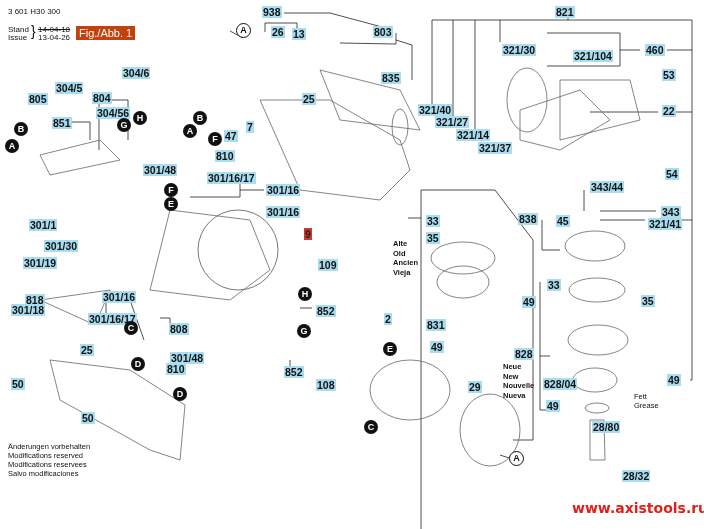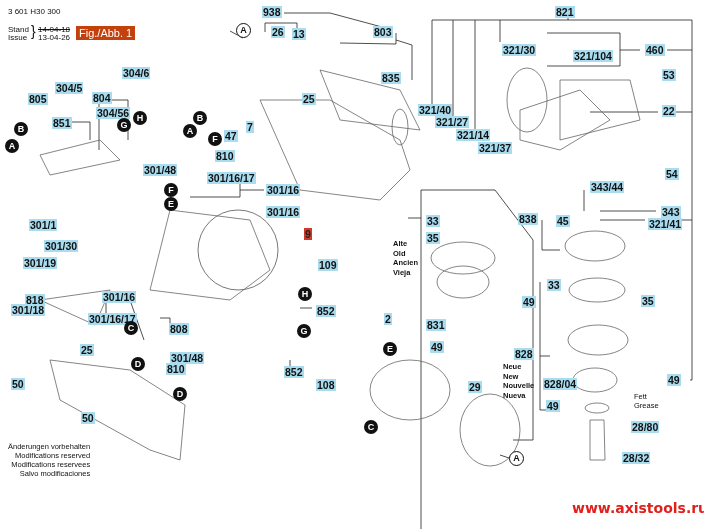--- a/index.html
+++ b/index.html
@@ -128,22 +128,22 @@
     <div class="lbl" style="left: 426px; top: 232px;">35</div>
     <div class="lbl" style="left: 547px; top: 279px;">33</div>
     <div class="lbl" style="left: 641px; top: 295px;">35</div>
     <div class="lbl" style="left: 522px; top: 296px;">49</div>
     <div class="lbl" style="left: 426px; top: 319px;">831</div>
     <div class="lbl" style="left: 430px; top: 341px;">49</div>
     <div class="lbl" style="left: 514px; top: 348px;">828</div>
     <div class="lbl" style="left: 543px; top: 378px;">828/04</div>
     <div class="lbl" style="left: 546px; top: 400px;">49</div>
     <div class="lbl" style="left: 667px; top: 374px;">49</div>
-    <div class="lbl" style="left: 631px; top: 421px; text-align: center;">28/80</div>
-    <div class="lbl" style="left: 622px; top: 452px;">28/32</div>
+    <div class="lbl" style="left: 592px; top: 421px; text-align: center;">28/80</div>
+    <div class="lbl" style="left: 622px; top: 470px;">28/32</div>
     <div class="lbl" style="left: 468px; top: 381px;">29</div>
     <div class="lbl" style="left: 384px; top: 313px;">2</div>
     <div class="lbl" style="left: 316px; top: 305px;">852</div>
     <div class="lbl" style="left: 284px; top: 366px;">852</div>
     <div class="lbl" style="left: 316px; top: 379px;">108</div>
     <div class="lbl" style="left: 318px; top: 259px;">109</div>
     <div class="lbl red" style="left: 304px; top: 228px;">9</div>
     <div class="lbl" style="left: 207px; top: 172px;">301/16/17</div>
     <div class="lbl" style="left: 266px; top: 184px;">301/16</div>
     <div class="lbl" style="left: 266px; top: 206px;">301/16</div>
@@ -204,19 +204,19 @@
   <div>New</div>
   <div>Nouvelle</div>
   <div>Nueva</div>
 </div>
 
 <div class="abs small" style="left:634px;top:392px;">
   <div>Fett</div>
   <div>Grease</div>
 </div>
 
-<div class="abs small" style="left:8px;top:442px;text-align:right;">
+<div class="abs small" style="left:8px;top:442px;">
   <div>Änderungen vorbehalten</div>
   <div>Modifications reserved</div>
   <div>Modifications reservees</div>
   <div>Salvo modificaciones</div>
 </div>
 <div class="abs url" style="left:572px;top:500px;">www.axistools.ru</div>
 
 </body></html>

